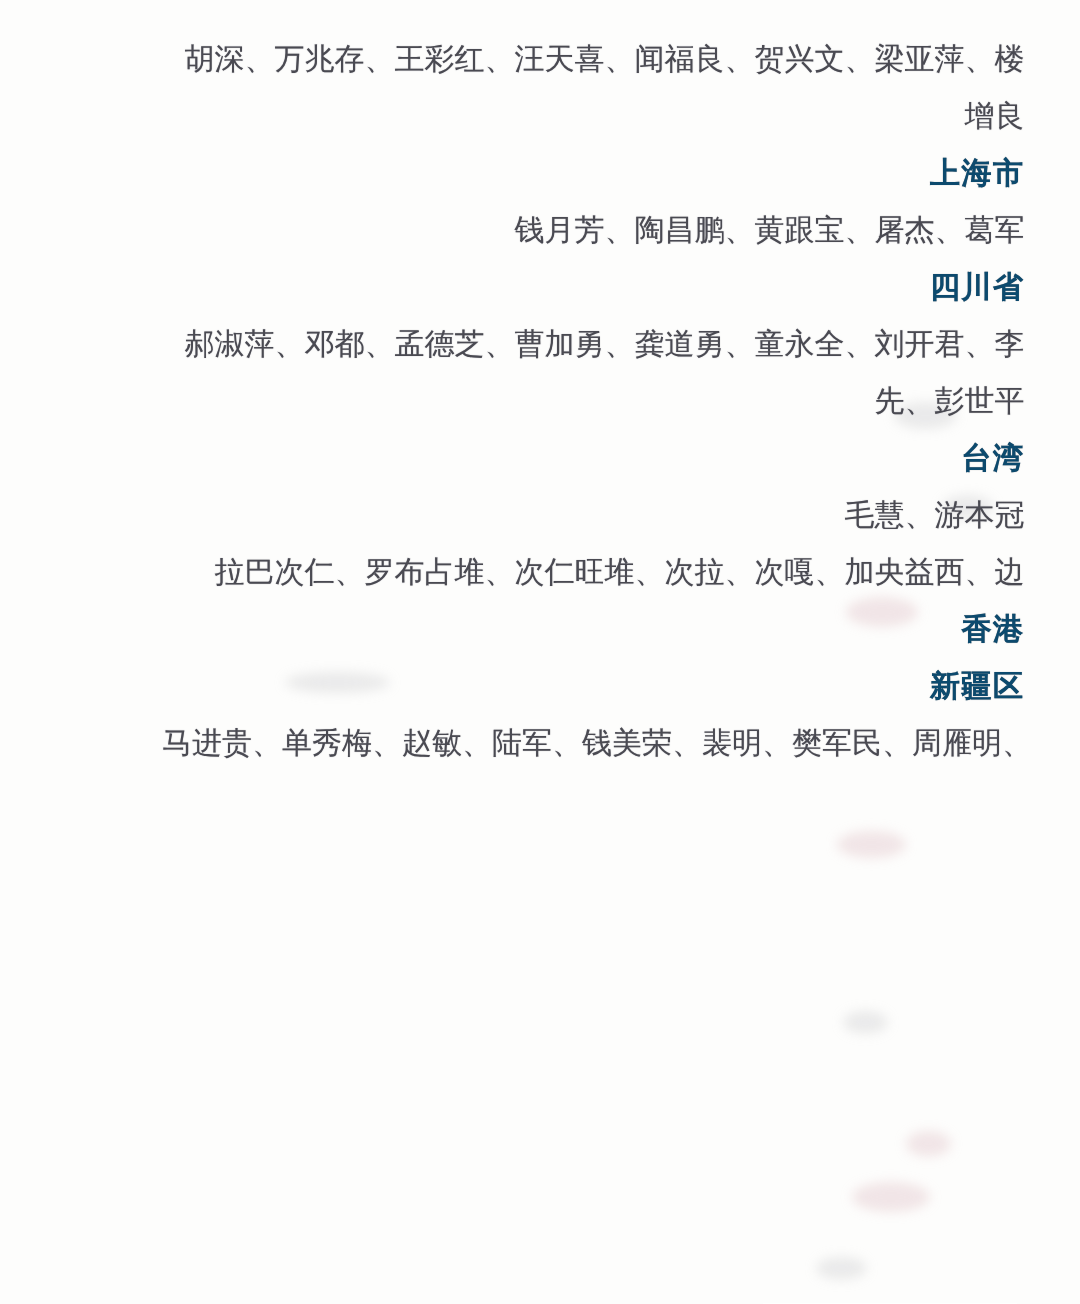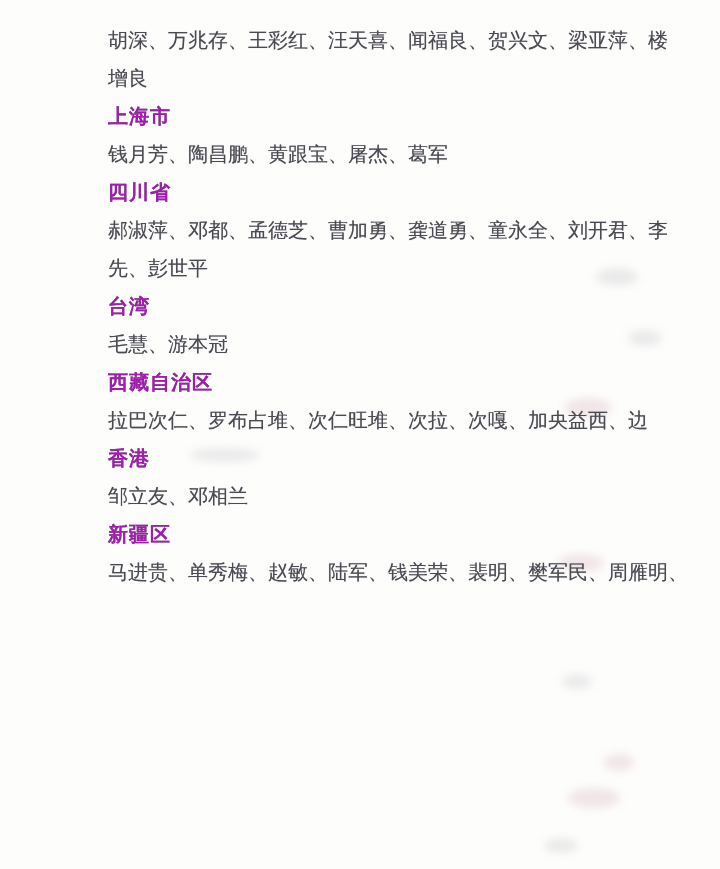--- a/index.html
+++ b/index.html
@@ -1,15 +1,15 @@
 <!DOCTYPE html>
 <html lang="zh"><head>
 <meta charset="utf-8">
 <style>
-  * { margin: 0; padding: 0; box-sizing: border-box; }
+  * { margin: 0; padding: 0; box-sizing: border-box; text-align: right; }
   html, body { background: #ffffff; }
   body {
     width: 720px;
     height: 869px;
     overflow: hidden;
     font-family: "Liberation Serif", "DejaVu Serif", serif;
   }
   .page {
     position: relative;
     width: 720px;
@@ -29,21 +29,21 @@
     line-height: 38px;
     white-space: nowrap;
     letter-spacing: 0px;
   }
   .body-line {
     color: #4a4a52;
     font-family: "Liberation Serif", "DejaVu Serif", serif;
     text-shadow: 0 0 0.7px rgba(90, 90, 100, 0.55);
   }
   .header-line {
-    color: #a21caf;
+    color: #0c4a6e;
     font-weight: 700;
     font-family: "Liberation Sans", "DejaVu Sans", sans-serif;
     letter-spacing: 1px;
     text-shadow: 0 0 0.5px rgba(40, 40, 48, 0.6);
   }
   
   .smudge {
     position: absolute;
     border-radius: 50%;
     filter: blur(4px);
@@ -79,26 +79,24 @@
       <section class="doc-section">
         <div class="line header-line">四川省</div>
         <div class="line body-line">郝淑萍、邓都、孟德芝、曹加勇、龚道勇、童永全、刘开君、李</div>
         <div class="line body-line">先、彭世平</div>
       </section>
       <section class="doc-section">
         <div class="line header-line">台湾</div>
         <div class="line body-line">毛慧、游本冠</div>
       </section>
       <section class="doc-section">
-        <div class="line header-line">西藏自治区</div>
         <div class="line body-line">拉巴次仁、罗布占堆、次仁旺堆、次拉、次嘎、加央益西、边</div>
       </section>
       <section class="doc-section">
         <div class="line header-line">香港</div>
-        <div class="line body-line">邹立友、邓相兰</div>
       </section>
       <section class="doc-section">
         <div class="line header-line">新疆区</div>
         <div class="line body-line">马进贵、单秀梅、赵敏、陆军、钱美荣、裴明、樊军民、周雁明、</div>
       </section>
     </main>
 
 </div>
 
 </body></html>

